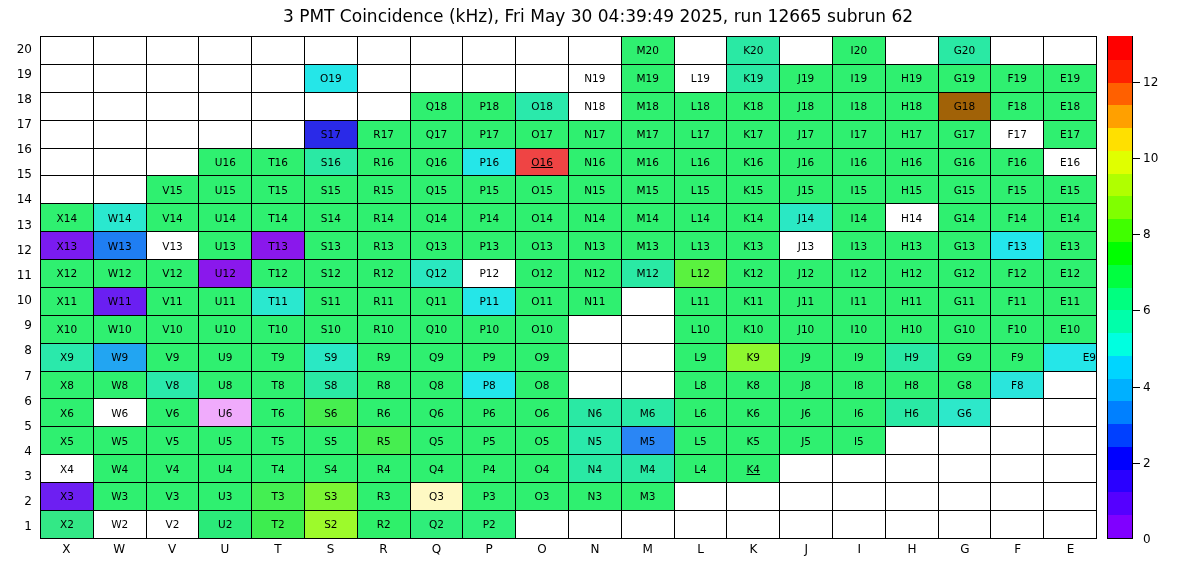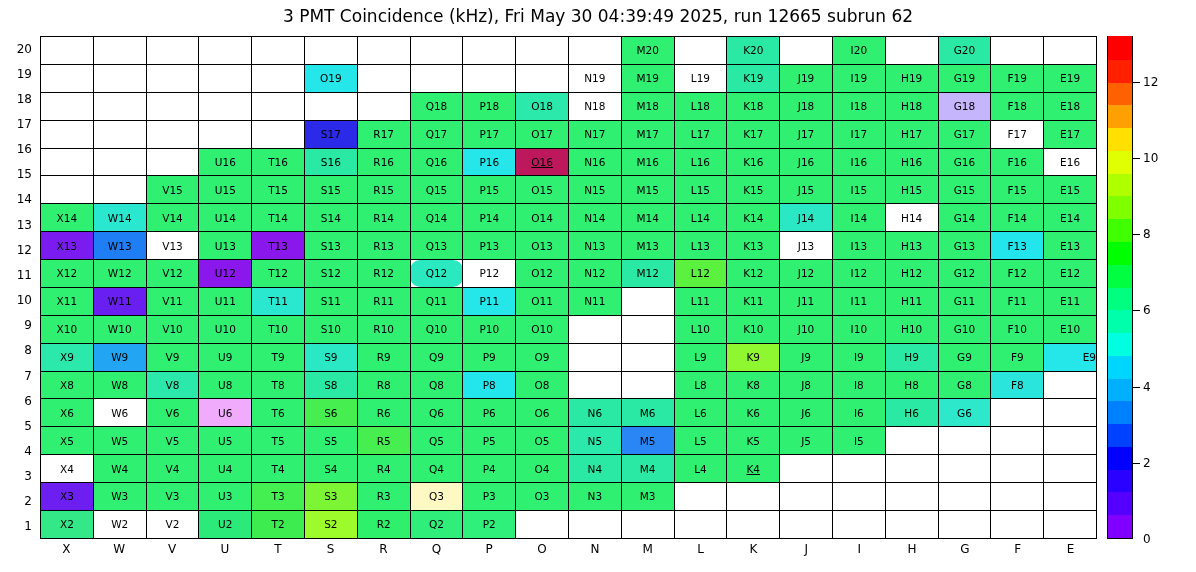--- a/index.html
+++ b/index.html
@@ -154,21 +154,21 @@
             <td style="background: rgb(47, 240, 112);">Q18</td>
             <td style="background: rgb(47, 240, 112);">P18</td>
             <td style="background: rgb(42, 233, 171);">O18</td>
             <td style="background: rgb(255, 255, 255);">N18</td>
             <td style="background: rgb(47, 240, 112);">M18</td>
             <td style="background: rgb(47, 240, 112);">L18</td>
             <td style="background: rgb(47, 240, 112);">K18</td>
             <td style="background: rgb(47, 240, 112);">J18</td>
             <td style="background: rgb(47, 240, 112);">I18</td>
             <td style="background: rgb(47, 240, 112);">H18</td>
-            <td style="background: #c4b5fd; margin-left: 8px;">G18</td>
+            <td style="background: #a16207; margin-left: 8px;">G18</td>
             <td style="background: rgb(47, 240, 112);">F18</td>
             <td style="background: rgb(47, 240, 112);">E18</td>
           </tr>
           <tr>
             <td></td>
             <td></td>
             <td></td>
             <td></td>
             <td></td>
             <td style="background: rgb(42, 42, 232);">S17</td>
@@ -190,21 +190,21 @@
           <tr>
             <td></td>
             <td></td>
             <td></td>
             <td style="background: rgb(47, 240, 112);">U16</td>
             <td style="background: rgb(47, 240, 112);">T16</td>
             <td style="background: rgb(42, 233, 164);">S16</td>
             <td style="background: rgb(47, 240, 112);">R16</td>
             <td style="background: rgb(47, 240, 112);">Q16</td>
             <td style="background: rgb(37, 230, 232);">P16</td>
-            <td style="background: #be185d; text-decoration: underline;">O16</td>
+            <td style="background: #ef4444; text-decoration: underline;">O16</td>
             <td style="background: rgb(47, 240, 112);">N16</td>
             <td style="background: rgb(47, 240, 112);">M16</td>
             <td style="background: rgb(47, 240, 112);">L16</td>
             <td style="background: rgb(47, 240, 112);">K16</td>
             <td style="background: rgb(47, 240, 112);">J16</td>
             <td style="background: rgb(47, 240, 112);">I16</td>
             <td style="background: rgb(47, 240, 112);">H16</td>
             <td style="background: rgb(47, 240, 112);">G16</td>
             <td style="background: rgb(47, 240, 112);">F16</td>
             <td style="background: rgb(255, 255, 255);">E16</td>
@@ -276,21 +276,21 @@
             <td style="background: rgb(47, 240, 112);">E13</td>
           </tr>
           <tr>
             <td style="background: rgb(47, 240, 112);">X12</td>
             <td style="background: rgb(47, 240, 112);">W12</td>
             <td style="background: rgb(47, 240, 112);">V12</td>
             <td style="background: rgb(138, 24, 236);">U12</td>
             <td style="background: rgb(47, 240, 112);">T12</td>
             <td style="background: rgb(47, 240, 112);">S12</td>
             <td style="background: rgb(47, 240, 112);">R12</td>
-            <td style="background: rgb(42, 232, 192); border-radius: 10px;">Q12</td>
+            <td style="background: rgb(42, 232, 192);">Q12</td>
             <td style="background: rgb(255, 255, 255);">P12</td>
             <td style="background: rgb(47, 240, 112);">O12</td>
             <td style="background: rgb(47, 240, 112);">N12</td>
             <td style="background: rgb(42, 233, 164);">M12</td>
             <td style="background: rgb(90, 242, 63);">L12</td>
             <td style="background: rgb(47, 240, 112);">K12</td>
             <td style="background: rgb(47, 240, 112);">J12</td>
             <td style="background: rgb(47, 240, 112);">I12</td>
             <td style="background: rgb(47, 240, 112);">H12</td>
             <td style="background: rgb(47, 240, 112);">G12</td>

